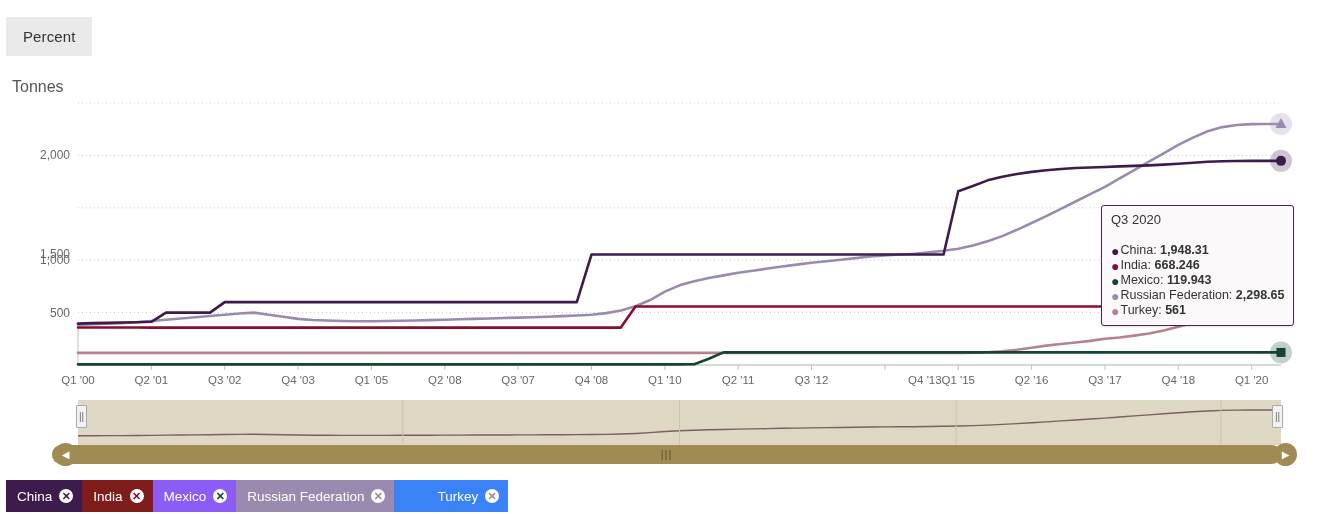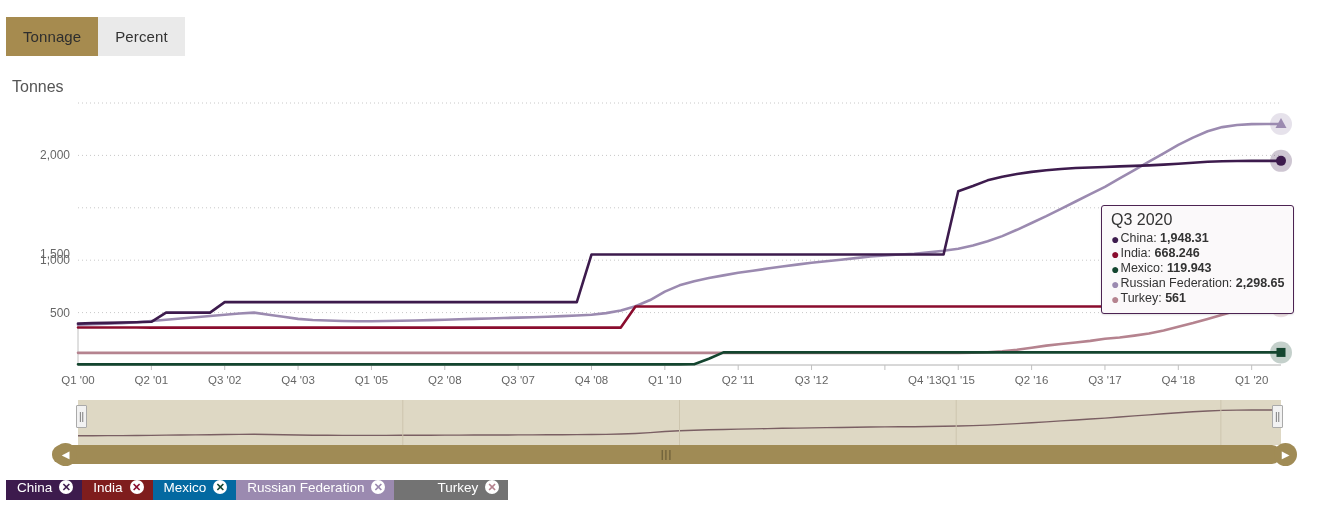--- a/index.html
+++ b/index.html
@@ -101,23 +101,23 @@
     border: 1px solid #4c2352;
     border-radius: 3px;
     padding: 6px 9px 7px 9px;
     font-size: 12px;
     color: #333333;
     box-shadow: 0 1px 2px rgba(0,0,0,0.12);
     z-index: 30;
     line-height: 15px;
   }
   #tooltip .tt-title {
-    font-size: 16px;
+    font-size: 13px;
     color: #333333;
-    margin-bottom: 4px;
+    margin-bottom: 16px;
   }
   #tooltip .tt-row {
     white-space: nowrap;
     font-size: 12.5px;
   }
   #tooltip .tt-dot {
     font-size: 14px;
     line-height: 10px;
     vertical-align: middle;
     margin-right: 1px;
@@ -199,21 +199,22 @@
   
   #legend {
     position: absolute;
     left: 6px;
     top: 480px;
     display: flex;
     height: 28px;
   }
   .legend-item {
     display: flex;
-    height: 20px;
+    align-items: center;
+    height: 32px;
     padding: 0 9px 0 11px;
     color: #ffffff;
     font-size: 13.5px;
     cursor: pointer;
     white-space: nowrap;
   }
   .legend-close {
     display: inline-flex;
     align-items: center;
     justify-content: center;
@@ -225,21 +226,20 @@
     font-size: 11px;
     line-height: 1;
     font-weight: bold;
     cursor: pointer;
   }
 </style>
 </head>
 <body>
 
 <div id="unit-toggle">
-  <button class="toggle-btn active">Tonnage</button>
   <button class="toggle-btn inactive">Percent</button>
 </div>
 
 <div id="chart-area">
   <div id="yaxis-unit">Tonnes</div>
   <div id="ytick-holder">
       <div class="ytick-label" style="top: 242.6px;">500</div>
       <div class="ytick-label" style="top: 190.2px;">1,000</div>
       <div class="ytick-label" style="top: 154px; margin-top: 30px;">1,500</div>
       <div class="ytick-label" style="top: 85.4px;">2,000</div>
@@ -338,25 +338,25 @@
 
 <div id="legend">
     <div class="legend-item" style="background: rgb(61, 27, 77);">
       <span>China</span>
       <span class="legend-close" style="color: rgb(61, 27, 77);">✕</span>
     </div>
     <div class="legend-item" style="background: #7f1d1d;">
       <span>India</span>
       <span class="legend-close" style="color: rgb(138, 12, 46);">✕</span>
     </div>
-    <div class="legend-item" style="background: #0369a1;">
+    <div class="legend-item" style="background: #8b5cf6;">
       <span>Mexico</span>
       <span class="legend-close" style="color: rgb(20, 69, 47);">✕</span>
     </div>
     <div class="legend-item" style="background: rgb(155, 138, 176);">
       <span>Russian Federation</span>
       <span class="legend-close" style="color: rgb(155, 138, 176);">✕</span>
     </div>
-    <div class="legend-item" style="background: #737373; padding-left: 43px;">
+    <div class="legend-item" style="background: #3b82f6; padding-left: 43px;">
       <span>Turkey</span>
       <span class="legend-close" style="color: rgb(181, 131, 143);">✕</span>
     </div>
   </div>
 
 </body></html>

